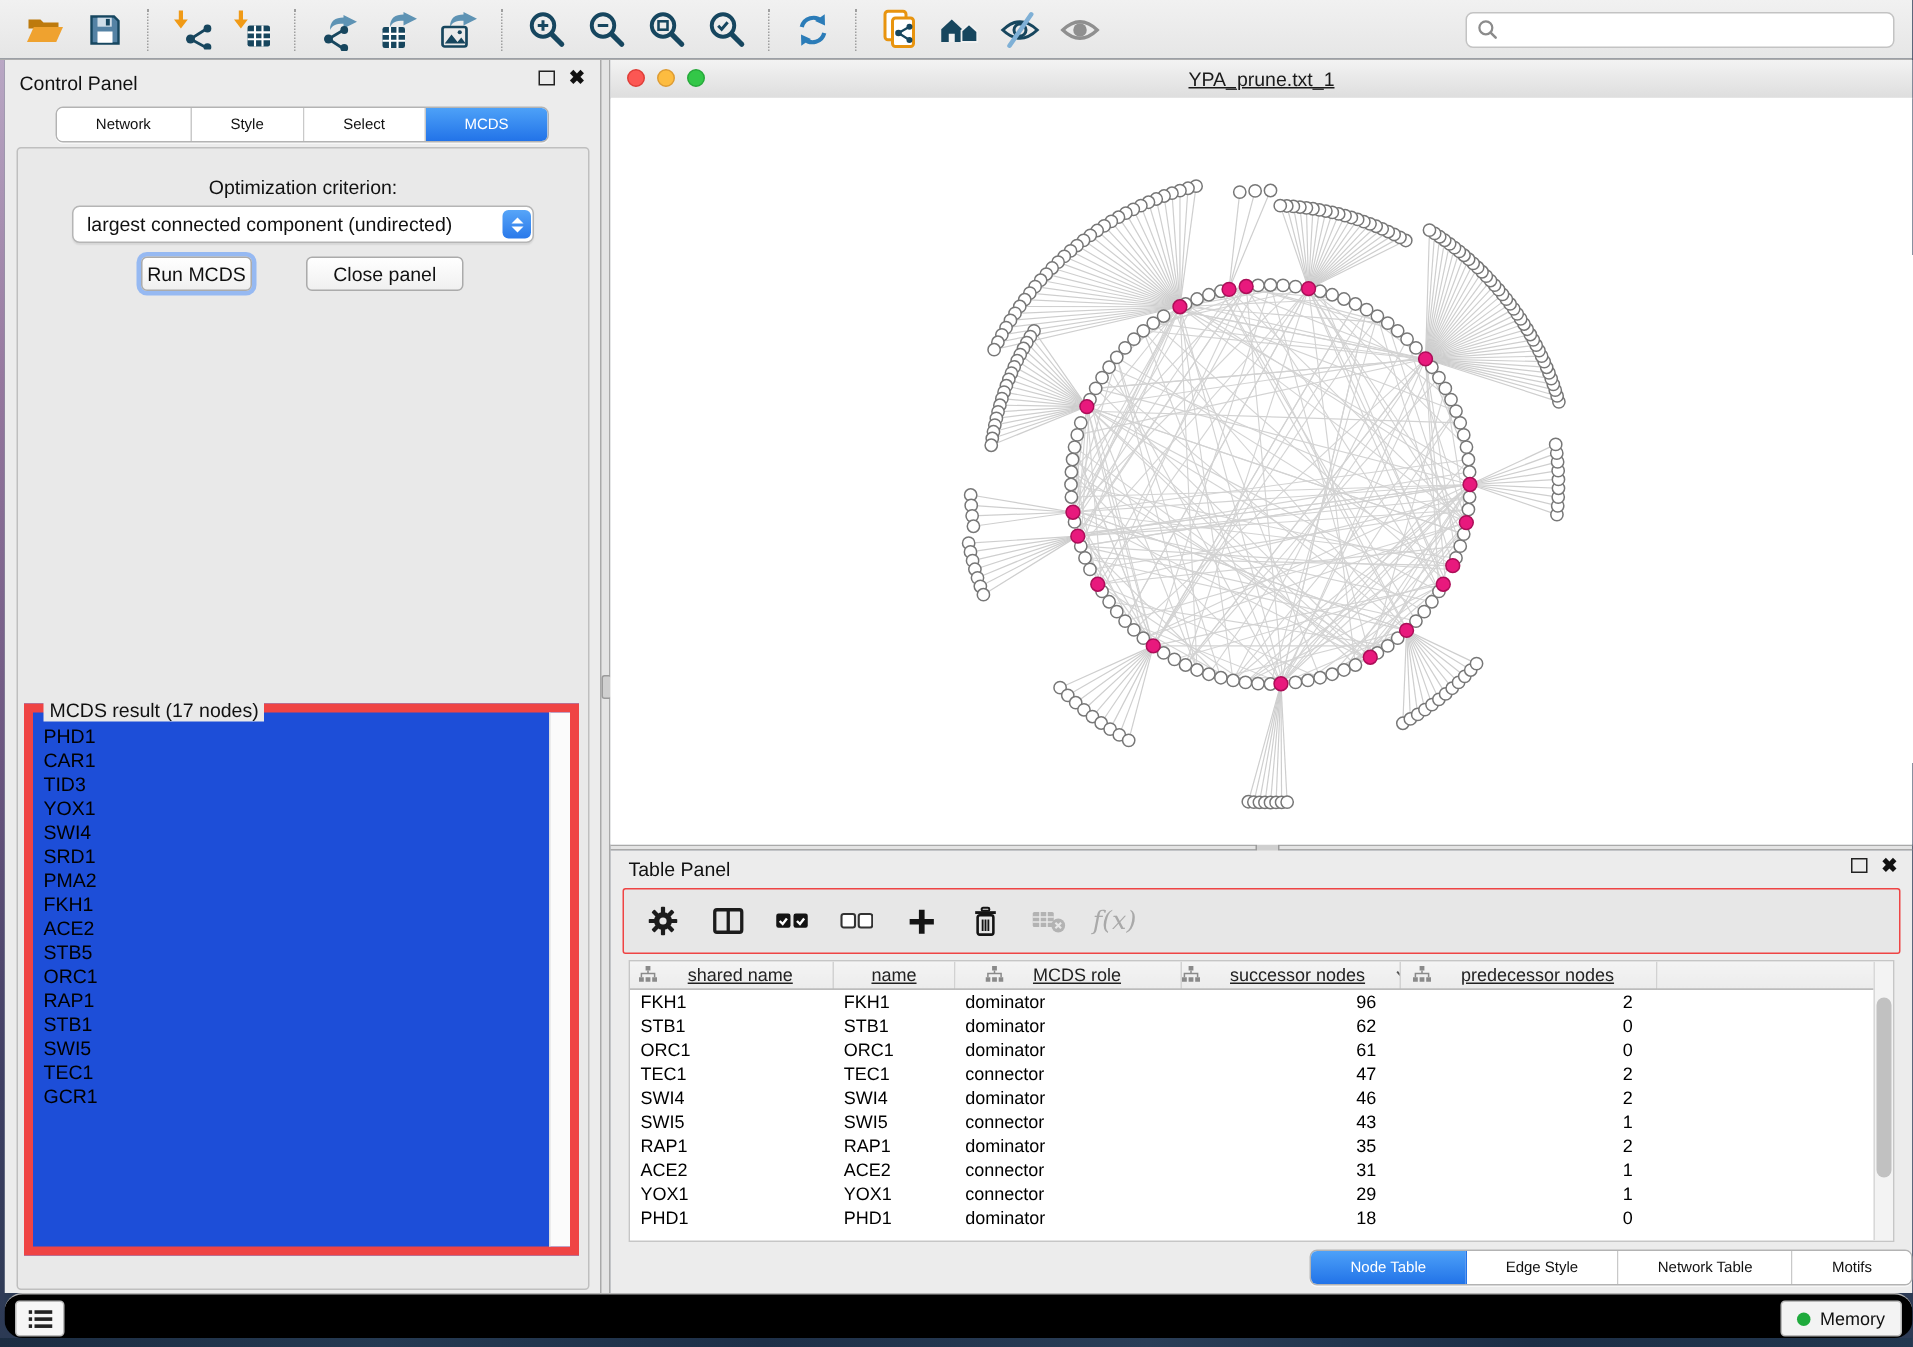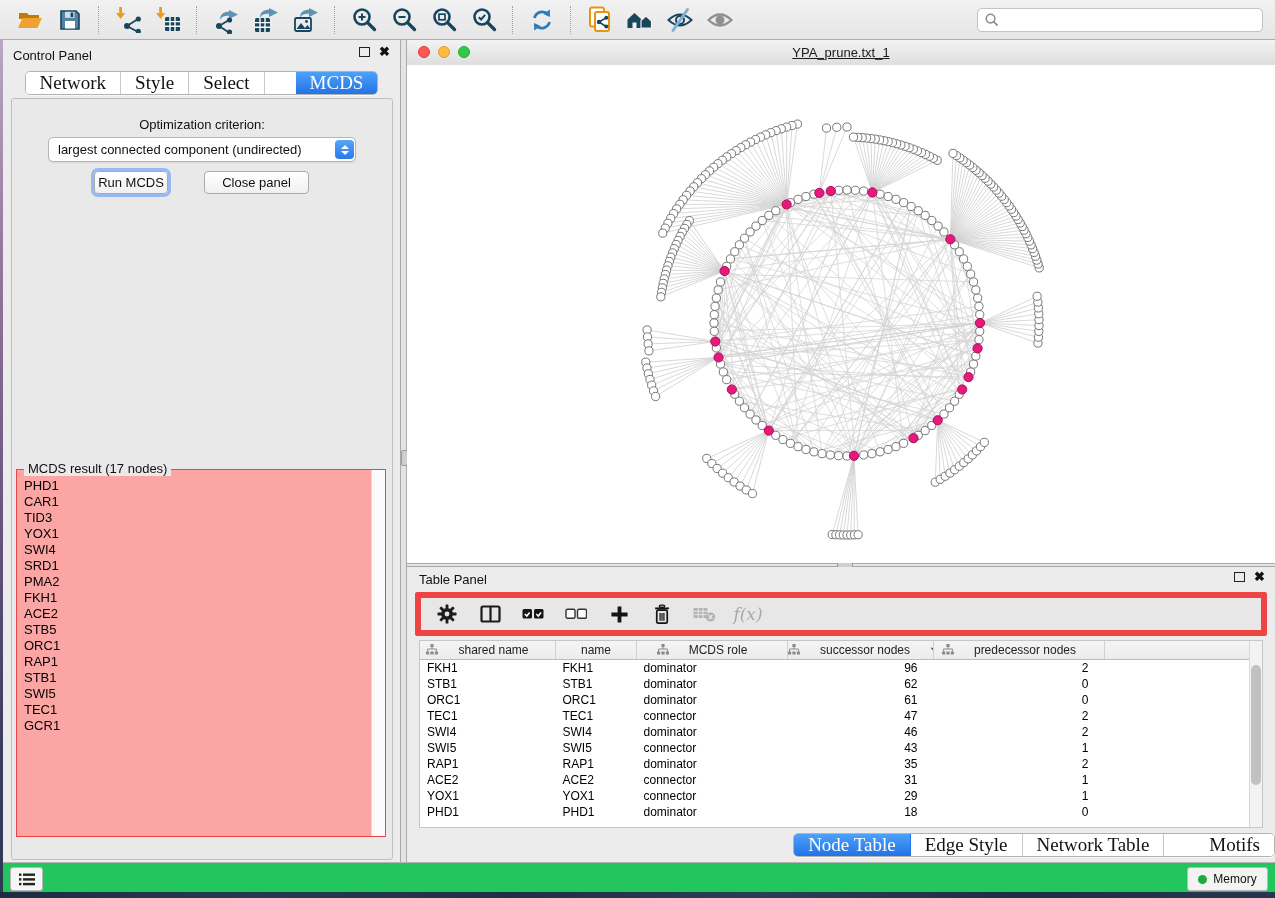--- a/index.html
+++ b/index.html
@@ -32,69 +32,69 @@
     background:linear-gradient(90deg,#1c2d42,#253a52 20%,#1e3048 40%,#2a3e57 60%,#1c2e45 80%,#233850);}
   
   .control-panel{left:3px;top:40px;width:397px;height:822px;background:#ececec;}
   .cp-header{position:absolute;left:0;top:0;right:0;height:28px;}
   .panel-title{position:absolute;left:10px;top:8px;font-size:13px;color:#111;}
   .panel-icons{position:absolute;right:10px;top:7px;display:flex;gap:9px;align-items:center;}
   .float-glyph{width:11px;height:10px;border:1.6px solid #222;display:inline-block;box-sizing:border-box;}
   .close-glyph{font-size:13px;font-weight:bold;color:#111;line-height:10px;}
   .cp-tabs{position:absolute;left:0;top:31px;right:0;height:24px;display:flex;justify-content:center;}
   .seg{display:flex;border:1px solid #b3b3b3;border-radius:5px;overflow:hidden;background:#fff;height:22px;box-shadow:0 1px 0 rgba(255,255,255,.6);}
-  .seg .tab{padding:0 14px;font-size:19px;color:#111;display:flex;align-items:center;border-right:1px solid #c9c9c9;background:#fff;cursor:default;font-family:Liberation Serif, serif;}
-  .seg .tab:last-child{border-right:none;margin-left:31px;}
+  .seg .tab{padding:0 26px;font-size:10px;color:#111;display:flex;align-items:center;border-right:1px solid #c9c9c9;background:#fff;cursor:default;}
+  .seg .tab:last-child{border-right:none;}
   .seg .tab.sel{background:linear-gradient(#4da1f8,#2273e8);color:#fff;border-right-color:#2273e8;}
   .cp-content{position:absolute;left:8px;right:7px;top:58px;bottom:2px;background:#e9e9e9;border:1px solid #bfbfbf;border-radius:3px;}
   .opt-label{position:absolute;left:0;right:0;top:18px;text-align:center;font-size:13px;color:#111;}
   .dropdown{position:absolute;left:36px;right:36px;top:38px;height:23px;background:#fff;border:1px solid #b5b5b5;border-radius:5px;display:flex;align-items:center;box-shadow:0 1px 1px rgba(0,0,0,.08);}
   .dropdown .val{font-size:13px;color:#111;padding-left:9px;flex:1;white-space:nowrap;overflow:hidden;}
   .dd-stepper{width:19px;height:19px;margin:1px 1px 1px 0;border-radius:4px;background:linear-gradient(#57a5f8,#2a79ea);display:flex;flex-direction:column;align-items:center;justify-content:center;gap:2px;}
   .dd-stepper .up{width:0;height:0;border-left:4px solid transparent;border-right:4px solid transparent;border-bottom:4px solid #fff;}
   .dd-stepper .dn{width:0;height:0;border-left:4px solid transparent;border-right:4px solid transparent;border-top:4px solid #fff;}
   .btnrow{position:absolute;left:0;right:0;top:72px;height:24px;}
   .pushbtn{position:absolute;height:23px;background:linear-gradient(#ffffff,#f0f0f0);border:1px solid #ababab;border-radius:4px;font-size:13px;color:#111;display:flex;align-items:center;justify-content:center;box-sizing:border-box;}
   .run-btn{left:82px;width:74px;box-shadow:0 0 0 3px rgba(82,146,250,.55);}
   .closep-btn{left:192px;width:105px;}
-  .group-box{position:absolute;left:4px;right:6px;top:370px;bottom:22px;border:1px solid #ef4444;background:#fca5a5;}
+  .group-box{position:absolute;left:4px;right:6px;top:370px;bottom:22px;border:6px solid #ef4444;background:#1d4ed8;}
   .group-label{position:absolute;top:-9px;left:7px;background:#e9e9e9;padding:0 4px;font-size:13px;color:#111;}
   .mcds-list{position:absolute;left:0;right:13px;top:8px;bottom:0;overflow:hidden;}
   .mcds-list .list-item{font-size:13px;line-height:16px;padding-left:7px;color:#000;}
   .list-scrollbar{position:absolute;top:0;right:0;bottom:0;width:13px;border-left:1px solid #ddd;background:#fbfbfb;}
   
   .v-split{left:400px;top:40px;width:7px;height:822px;background:#e4e4e4;border-left:1px solid #a9a9a9;border-right:1px solid #a9a9a9;box-sizing:border-box;}
   .v-split .grip{position:absolute;left:0px;top:410px;width:5px;height:14px;background:#cfcfcf;border:1px solid #9b9b9b;border-radius:2px;}
   .h-split{left:407px;top:563px;width:868px;height:4px;background:#e4e4e4;border-top:1px solid #a9a9a9;border-bottom:1px solid #a9a9a9;box-sizing:border-box;}
   .h-split .grip{position:absolute;left:430px;top:-3px;width:14px;height:8px;background:#cfcfcf;border:1px solid #9b9b9b;border-radius:2px;}
   
   .network-panel{left:407px;top:40px;width:868px;height:523px;background:#fff;}
   .net-titlebar{position:absolute;left:0;top:0;right:0;height:25px;background:linear-gradient(#f3f3f3,#dedede);border-bottom:1px solid #a8a8a8;}
   .lights{position:absolute;left:11px;top:6px;display:flex;gap:8px;}
   .light{width:12px;height:12px;border-radius:50%;box-sizing:border-box;}
   .net-title{position:absolute;left:0;right:0;top:5px;text-align:center;font-size:13px;color:#1a1a1a;text-decoration:underline;}
   .net-canvas{position:absolute;left:0;top:25px;right:0;bottom:0;background:#fff;}
   
   .table-panel{left:407px;top:567px;width:868px;height:295px;background:#ececec;}
   .tp-header{position:absolute;left:0;top:0;right:0;height:22px;}
-  .tp-toolbar{position:absolute;left:8px;right:8px;top:25px;height:44px;background:#e7e7e7;border:6px solid #ef4444;border-radius:2px;display:flex;align-items:center;gap:19px;padding-left:14px;box-sizing:border-box;}
+  .tp-toolbar{position:absolute;left:8px;right:8px;top:25px;height:44px;background:#e7e7e7;border:1px solid #ef4444;border-radius:2px;display:flex;align-items:center;gap:19px;padding-left:14px;box-sizing:border-box;}
   .tico{width:24px;height:24px;display:flex;align-items:center;justify-content:center;flex:0 0 auto;}
   .fx{font-family:"DejaVu Serif",serif;font-style:italic;font-size:17px;color:#a9a9a9;}
   .table-wrap{position:absolute;left:12px;right:12px;top:73px;height:188px;background:#fff;border:1px solid #c6c6c6;box-sizing:border-box;overflow:hidden;}
   table.nodes{border-collapse:collapse;table-layout:fixed;width:100%;}
   table.nodes th{height:18px;background:linear-gradient(#f4f4f4,#ececec);border-right:1px solid #d2d2d2;border-bottom:1px solid #bcbcbc;font-weight:normal;font-size:12px;color:#222;text-align:center;padding:0;white-space:nowrap;overflow:hidden;}
   table.nodes th.filler{border-right:none;}
-  table.nodes th .clabel{margin:0 20px;}
+  table.nodes th .clabel{margin:0 20px;text-decoration:underline;}
   table.nodes td{height:16px;font-size:12px;color:#000;padding:0 0 0 7px;white-space:nowrap;overflow:hidden;}
   table.nodes td.num{text-align:right;padding-right:16px;}
   .tbl-scrollbar{position:absolute;top:0;right:0;bottom:0;width:12px;background:#f3f3f3;border-left:1px solid #d8d8d8;}
   .tbl-thumb{position:absolute;left:1px;right:1px;top:24px;height:120px;background:#c1c1c1;border-radius:5px;}
   .tp-tabs{position:absolute;left:0;right:0;top:266px;height:23px;display:flex;justify-content:flex-end;}
   
-  .status-bar{left:3px;top:862px;width:1272px;height:30px;background:#22c55e;border-top:1px solid #b4b4b4;box-sizing:border-box;}
+  .status-bar{left:3px;top:862px;width:1272px;height:30px;background:#000000;border-top:1px solid #b4b4b4;box-sizing:border-box;border-radius:12px;}
   .sb-btn{position:absolute;left:7px;top:4px;width:31px;height:22px;background:#f6f6f6;border:1px solid #b9b9b9;border-radius:3px;display:flex;align-items:center;justify-content:center;}
   .mem-btn{position:absolute;right:7px;top:4px;width:79px;height:22px;background:#f3f3f3;border:1px solid #b9b9b9;border-radius:3px;display:flex;align-items:center;justify-content:center;gap:6px;font-size:12px;color:#111;}
   .mem-dot{width:9px;height:9px;border-radius:50%;background:#1faa3c;}
 </style>
 </head>
 <body>
 
 <div class="abs toolbar">
   <div class="tbtn">
     <svg width="26" height="26" viewBox="0 0 26 26">

